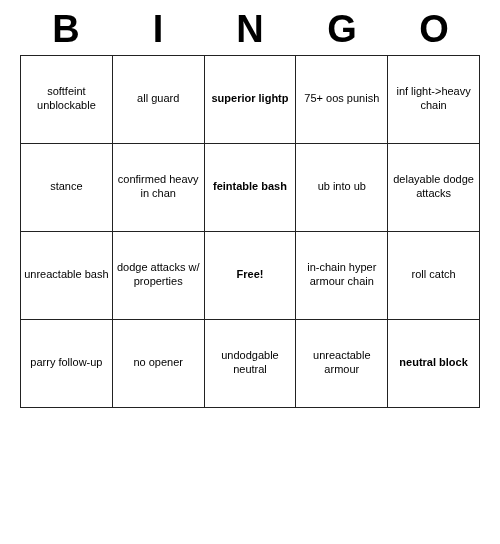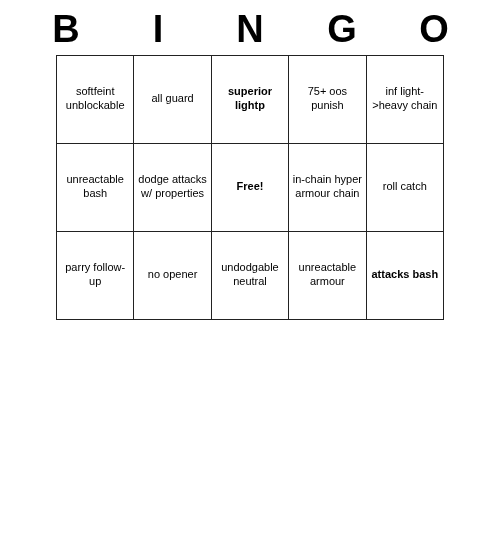--- a/index.html
+++ b/index.html
@@ -21,21 +21,21 @@
     }
     .bingo-letter {
       flex: 1;
       text-align: center;
       font-size: 38px;
       font-weight: bold;
       font-family: Arial, sans-serif;
     }
     .bingo-grid {
       border-collapse: collapse;
-      width: 388px;
+      width: 460px;
       table-layout: fixed;
     }
     .bingo-grid td {
       border: 1.5px solid #222;
       text-align: center;
       vertical-align: middle;
       font-size: 11px;
       font-family: Arial, sans-serif;
       height: 88px;
       padding: 2px 3px;
@@ -75,27 +75,34 @@
   </thead>
   <tbody id="grid-body">
   <tr>
         <td class="cell-small">softfeint unblockable</td>
         <td class="cell-large">all guard</td>
         <td class="cell-medium">superior lightp</td>
         <td>75+ oos punish</td>
         <td class="cell-small">inf light-&gt;heavy chain</td>
       </tr>
       <tr>
+        <td class="cell-large">stance</td>
+        <td>confirmed heavy in chan</td>
+        <td class="cell-medium">feintable bash</td>
+        <td>ub into ub</td>
+        <td>delayable dodge attacks</td>
+      </tr>
+      <tr>
         <td class="cell-small">unreactable bash</td>
         <td>dodge attacks w/ properties</td>
         <td class="cell-free">Free!</td>
         <td class="cell-small">in-chain hyper armour chain</td>
         <td class="cell-large">roll catch</td>
       </tr>
       <tr>
         <td>parry follow-up</td>
         <td class="cell-large">no opener</td>
         <td class="cell-small">undodgable neutral</td>
         <td class="cell-small">unreactable armour</td>
-        <td class="cell-medium">attacks bash</td>
+        <td class="cell-medium">neutral block</td>
       </tr>
     </tbody>
 </table>
 
 </body></html>

